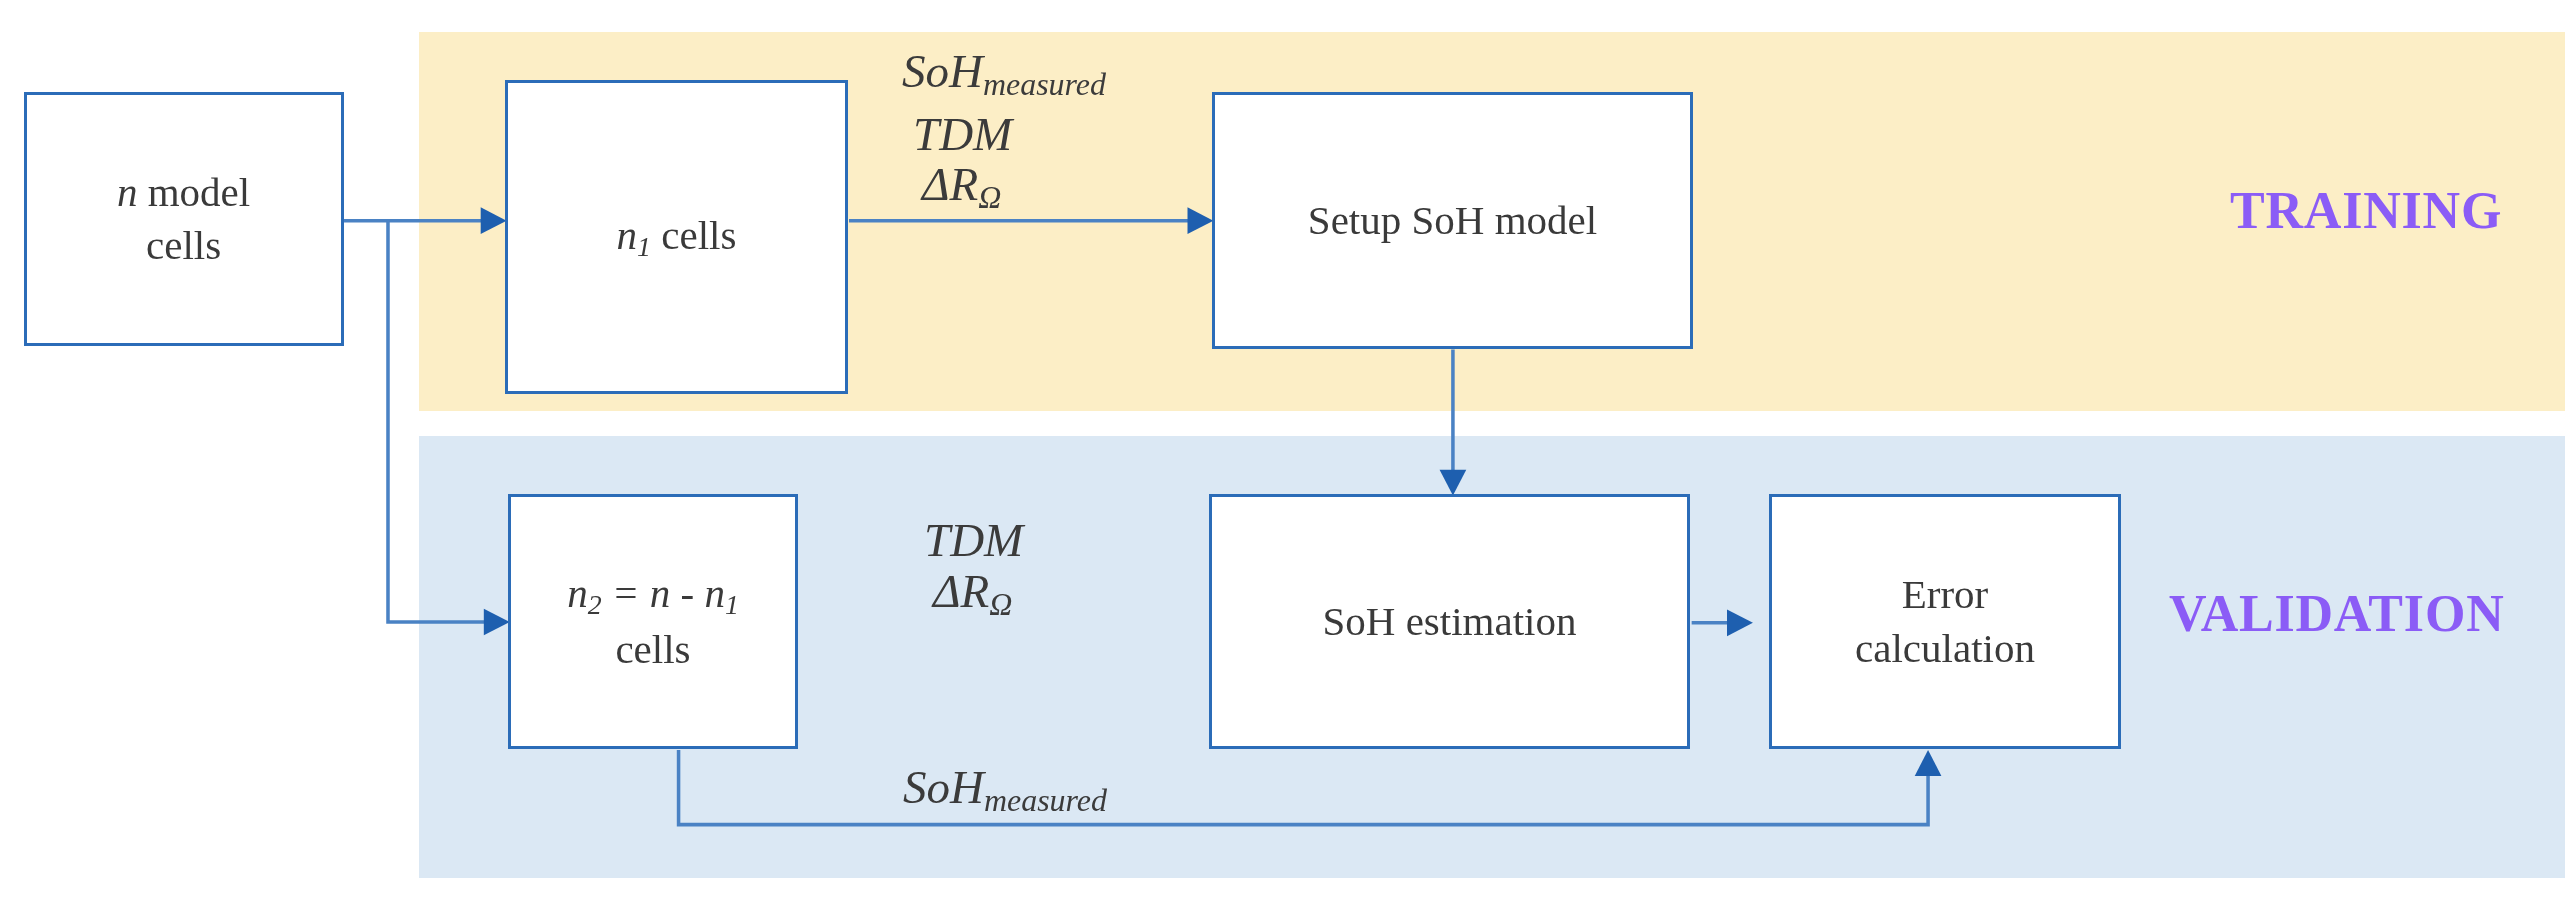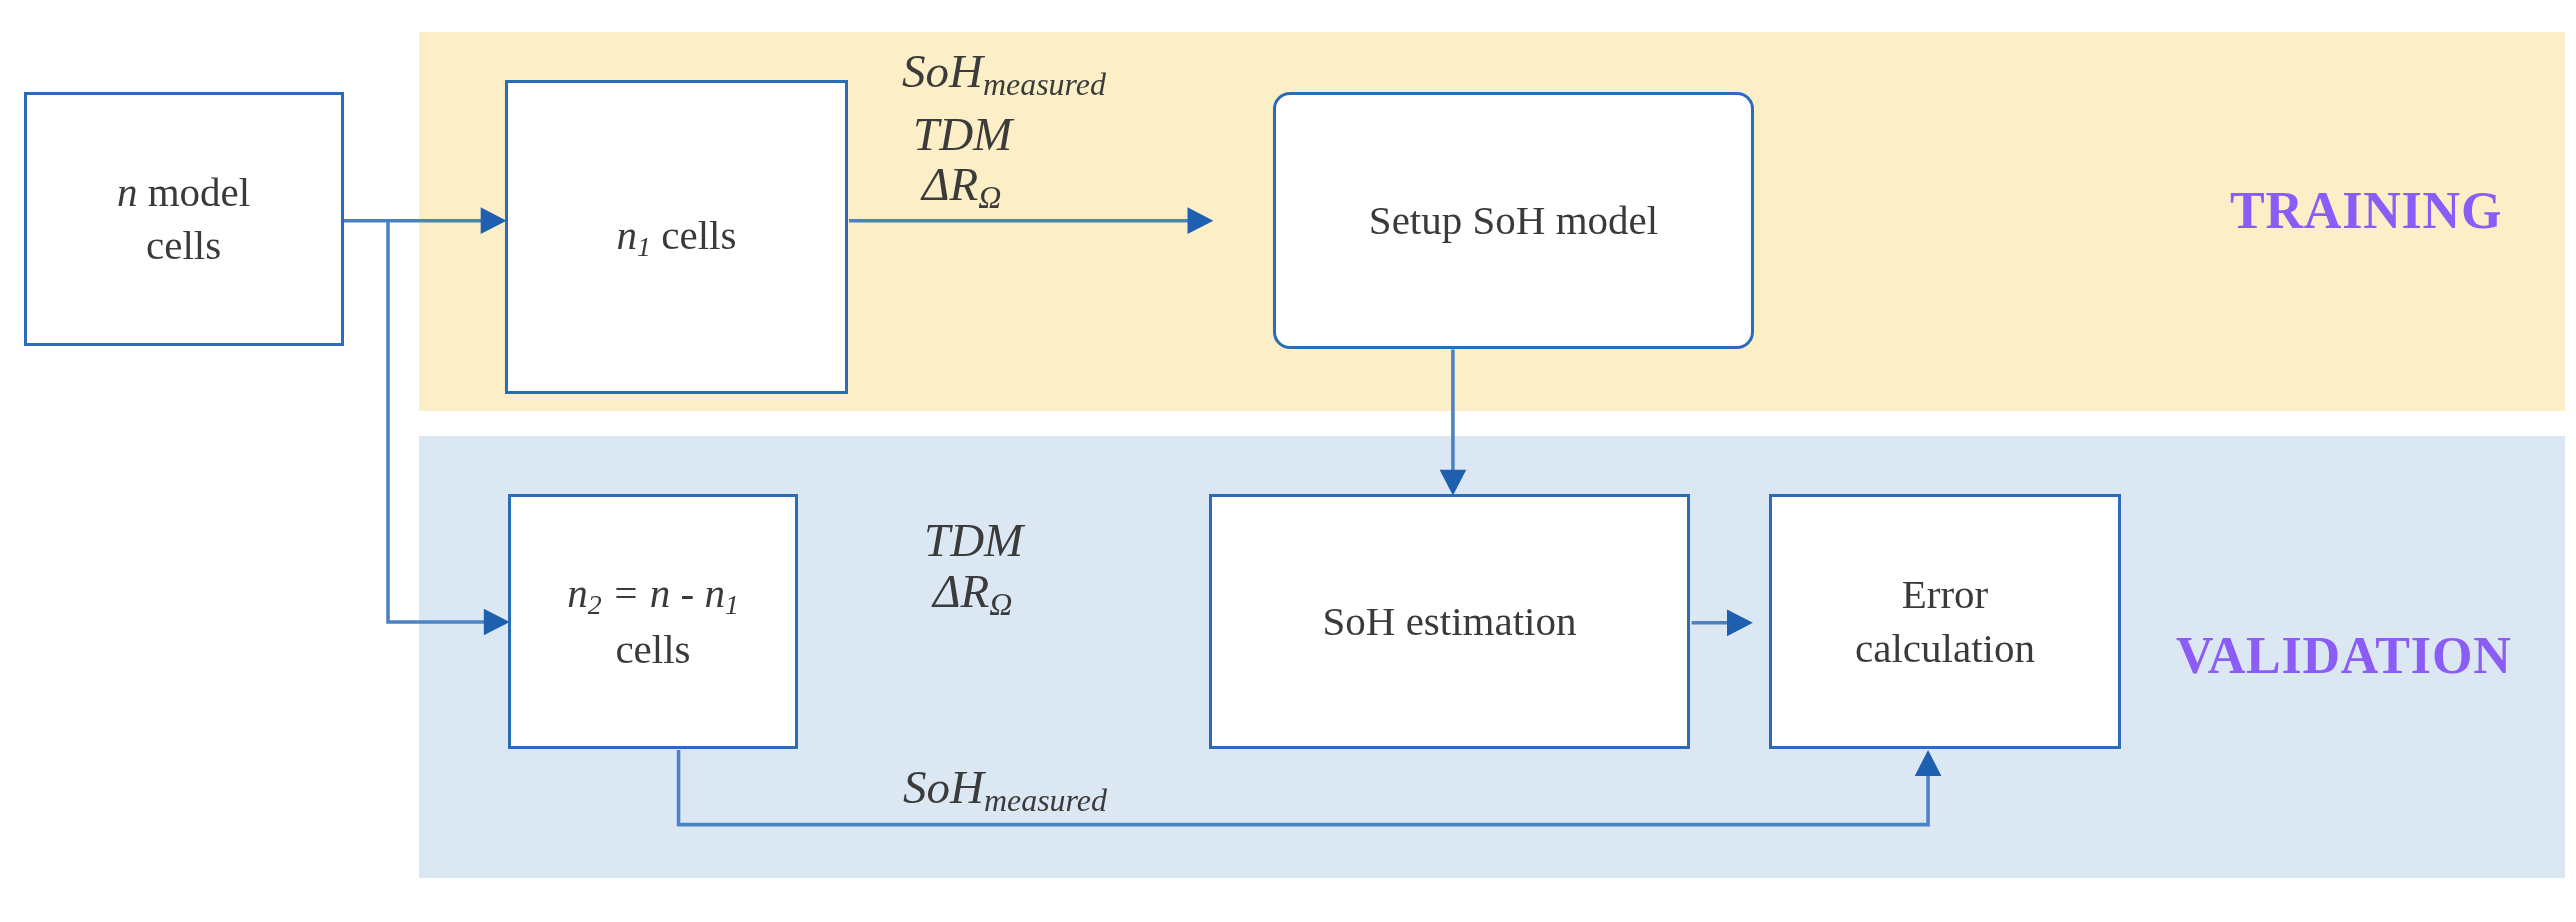--- a/index.html
+++ b/index.html
@@ -6,29 +6,29 @@
   .canvas{position:relative;width:2576px;height:922px;background:#ffffff;overflow:hidden;
           font-family:"Liberation Serif","DejaVu Serif",serif;}
 
   
   .band{position:absolute;left:419px;width:2146px;}
   .band-training{top:32px;height:379px;background:#FCEEC6;}
   .band-validation{top:436px;height:442px;background:#DBE8F4;}
   .band-label{position:absolute;font-weight:bold;font-size:52px;line-height:1;
               color:#8b5cf6;letter-spacing:0.8px;}
   .band-label-training{left:2230px;top:185px;}
-  .band-label-validation{left:2169px;top:630px;margin-left:7px;}
+  .band-label-validation{left:2169px;top:588px;}
 
   
   .pbox{position:absolute;box-sizing:border-box;background:#ffffff;border:3.9px solid #2B6CB8;
         display:flex;flex-direction:column;align-items:center;justify-content:center;
         font-size:41px;line-height:1.3;color:#3A3A3A;text-align:center;}
   .box-ncycled{left:23.6px;top:92px;width:320px;height:254px;}
   .box-n1{left:505px;top:80px;width:343px;height:314px;}
-  .box-setup{left:1273px;top:92px;width:481px;height:257px;border-radius:17px;}
+  .box-setup{left:1212px;top:92px;width:481px;height:257px;}
   .box-n2{left:508px;top:494px;width:290px;height:255px;}
   .box-sohest{left:1209px;top:494px;width:481px;height:255px;}
   .box-error{left:1751px;top:494px;width:352px;height:255px;margin-left:18px;}
 
   .it{font-style:italic;}
   .sub{font-size:0.68em;vertical-align:-0.25em;font-style:italic;}
 
   
   .elabel{position:absolute;font-style:italic;font-size:47px;line-height:1.1;color:#3B3B3B;
           white-space:nowrap;margin-top:8px;}

